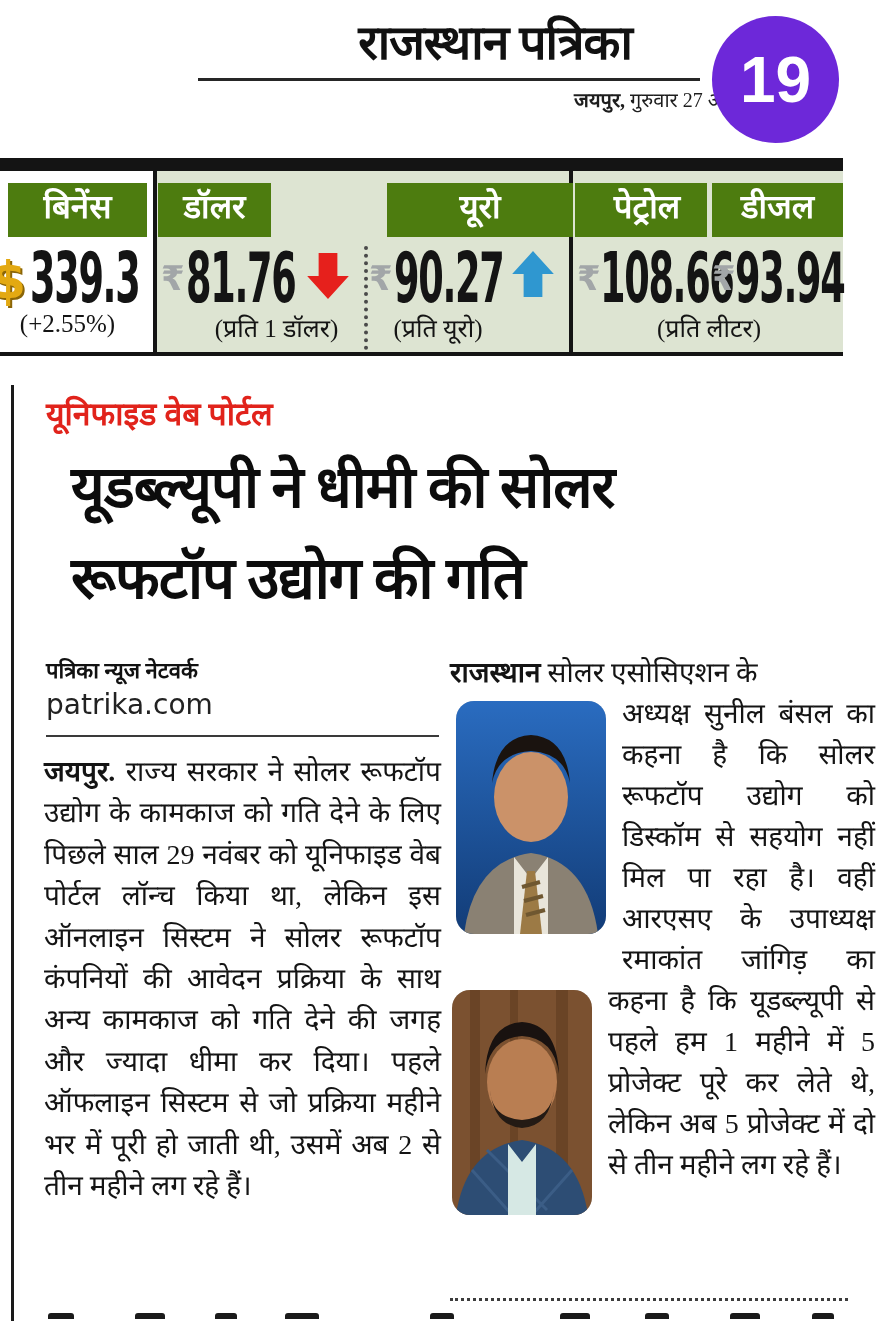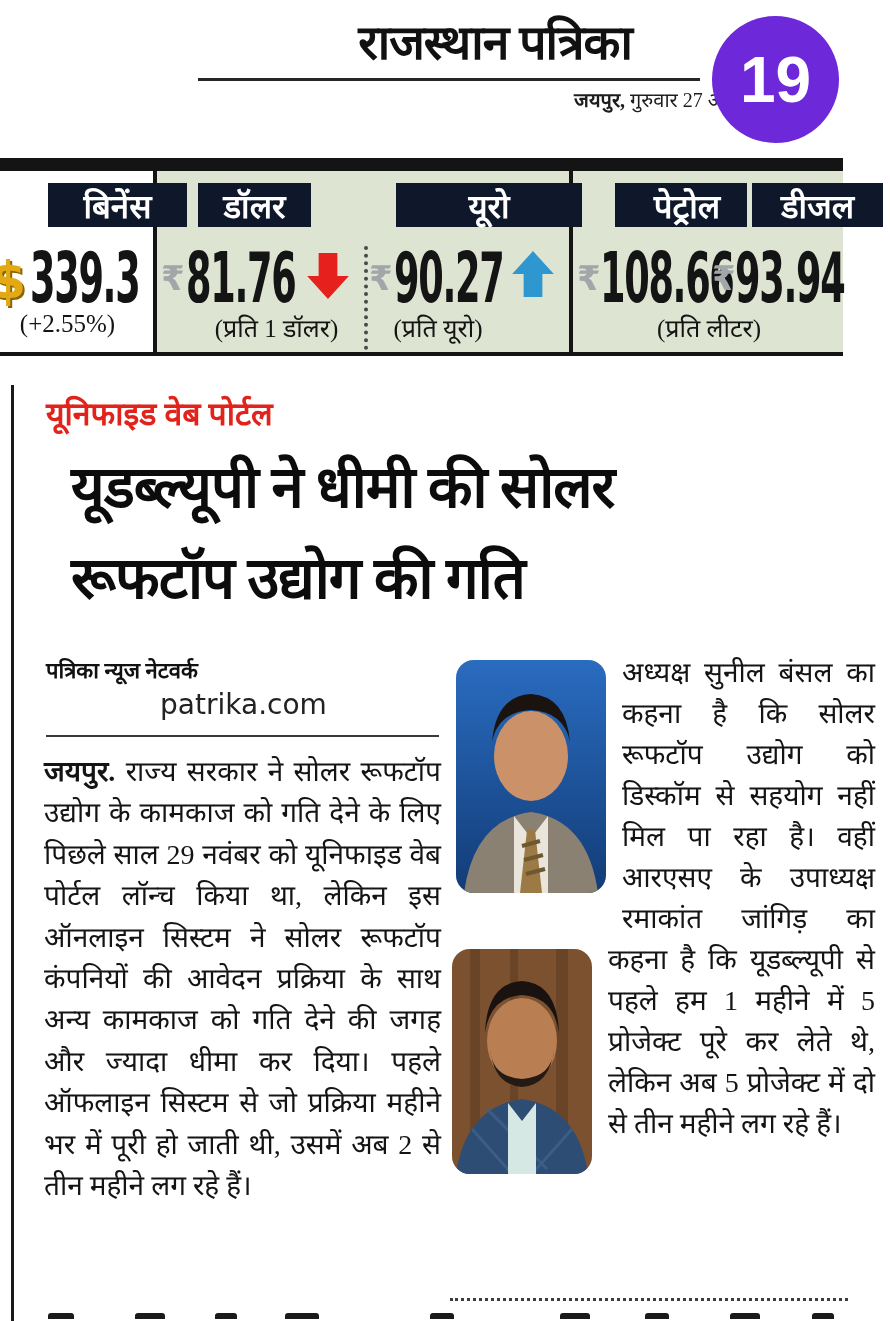--- a/index.html
+++ b/index.html
@@ -19,25 +19,25 @@
 
   
   .ticker { position:absolute; left:0; top:158px; width:843px; height:198px; }
   .tk-topbar { position:absolute; left:0; top:0; width:843px; height:13px; background:#141414; }
   .tk-green { position:absolute; left:157px; top:13px; width:686px; height:181px; background:#dde4d2; }
   .tk-sep { position:absolute; top:13px; width:4px; height:181px; background:#141414; }
   .tk-sep.s1 { left:153px; } .tk-sep.s2 { left:569px; }
   .tk-dotted { position:absolute; left:364px; top:88px; height:104px; width:0;
                border-left:4px dotted #4a4a4a; }
   .tk-bottombar { position:absolute; left:0; top:194px; width:843px; height:4px; background:#141414; }
-  .tk-head { position:absolute; top:25px; height:44px; line-height:56px; background:#0f172a;
-             color:#fff; text-align:center; font:bold 33px "Liberation Sans", sans-serif;margin-left:40px; }
+  .tk-head { position:absolute; top:25px; height:54px; line-height:56px; background:#4d7c0f;
+             color:#fff; text-align:center; font:bold 33px "Liberation Sans", sans-serif; }
   .th-binance { left:8px;  width:139px; }
   .th-dollar  { left:158px; width:113px; }
-  .th-euro    { left:356px; width:186px; }
+  .th-euro    { left:387px; width:186px; }
   .th-petrol  { left:575px; width:132px;padding-left:12px; }
   .th-diesel  { left:712px; width:131px; }
   .tk-num { position:absolute; top:88px; white-space:nowrap; color:#141414;
             font:bold 54px "DejaVu Sans", sans-serif; letter-spacing:-2px;
             transform:scale(0.68,1.30); transform-origin:left center; }
   .tk-rs { position:absolute; top:100px; color:#a2a6a8; font:bold 34px "DejaVu Sans", sans-serif; }
   .tk-dollar-icon { position:absolute; left:-10px; top:92px; color:#e3a912;
                     font:bold 52px "DejaVu Sans", sans-serif; text-shadow:2px 2px 0 #8a6508; }
   .tk-arrow { position:absolute; width:50px; height:52px; }
   .ar-down { left:303px; top:92px; } .ar-up { left:508px; top:90px; }
@@ -47,21 +47,21 @@
   .u-euro    { left:368px; width:140px; }
   .u-fuel    { left:575px; width:268px; }
 
   
   .art-border { position:absolute; left:11px; top:385px; width:3px; height:936px; background:#1a1a1a; }
   .kicker { position:absolute; left:46px; top:391px; font-size:32px; font-weight:bold; color:#e1231b; }
   .headline { position:absolute; left:44px; top:442px; width:826px; font-size:58px; font-weight:bold;
               color:#0c0c0c; line-height:91px; letter-spacing:-1px;margin-left:27px; }
   .byline-block { position:absolute; left:46px; top:654px; width:395px; }
   .byline { font-size:22px; font-weight:bold; color:#111; }
-  .website { font:28px "DejaVu Sans", sans-serif; color:#222; margin-top:4px;text-align:center; }
+  .website { font:28px "DejaVu Sans", sans-serif; color:#222; margin-top:4px; }
   .byline-rule { width:393px; height:2px; background:#3a3a3a; margin-top:14px; }
 
   .col-left { position:absolute; left:44px; top:751px; width:397px;
               font-size:28px; line-height:41.4px; text-align:justify; color:#141414; }
   .col-left b, .col-right b { font-weight:bold; }
   .col-right { position:absolute; left:450px; top:652px; width:425px;
                font-size:28px; line-height:41px; text-align:justify; color:#141414; }
 
   .photo { overflow:hidden; background:#ccc; }
   .photo svg { display:block; width:100%; height:100%; }
@@ -131,20 +131,21 @@
   <div class="byline">पत्रिका न्यूज नेटवर्क</div>
   <div class="website">patrika.com</div>
   <div class="byline-rule"></div>
 </div>
 
 <div class="col-left">
   <b>जयपुर.</b><span> राज्य सरकार ने सोलर रूफटॉप उद्योग के कामकाज को गति देने के लिए पिछले साल 29 नवंबर को यूनिफाइड वेब पोर्टल लॉन्च किया था, लेकिन इस ऑनलाइन सिस्टम ने सोलर रूफटॉप कंपनियों की आवेदन प्रक्रिया के साथ अन्य कामकाज को गति देने की जगह और ज्यादा धीमा कर दिया। पहले ऑफलाइन सिस्टम से जो प्रक्रिया महीने भर में पूरी हो जाती थी, उसमें अब 2 से तीन महीने लग रहे हैं।</span>
 </div>
 
 <div class="col-right">
+  <div><b>राजस्थान</b><span> सोलर एसोसिएशन के</span></div>
   <div>
     <span class="photo photo-1">
       <svg viewBox="0 0 150 233" preserveAspectRatio="none">
         <defs>
           <linearGradient id="bg1" x1="0" y1="0" x2="0" y2="1">
             <stop offset="0" stop-color="#2a6cc0"></stop>
               <stop offset="1" stop-color="#123c77"></stop>
           </linearGradient>
         </defs>
         <rect width="150" height="233" fill="url(#bg1)"></rect>

